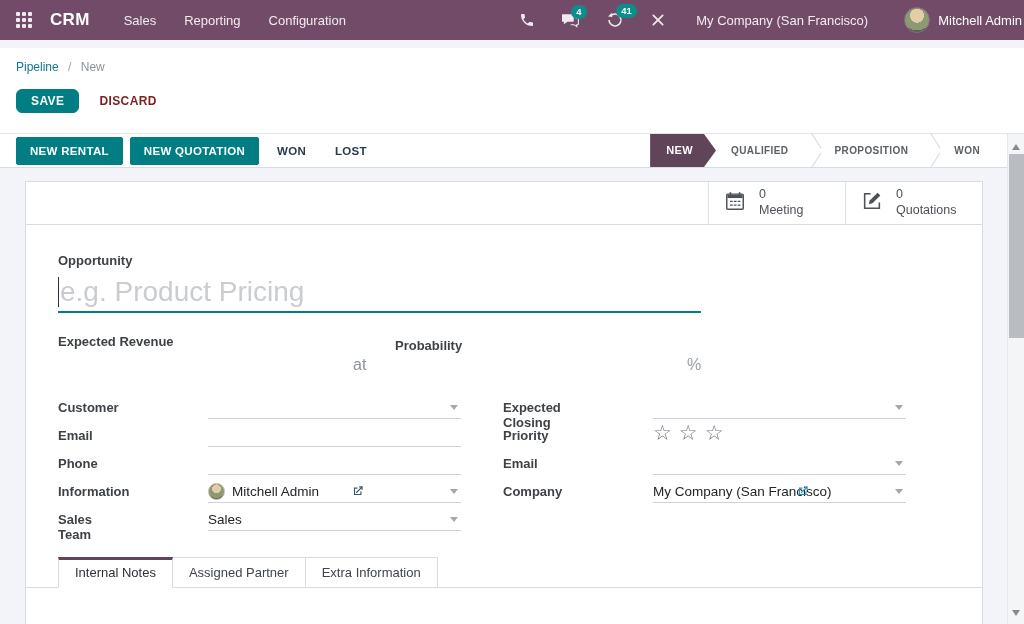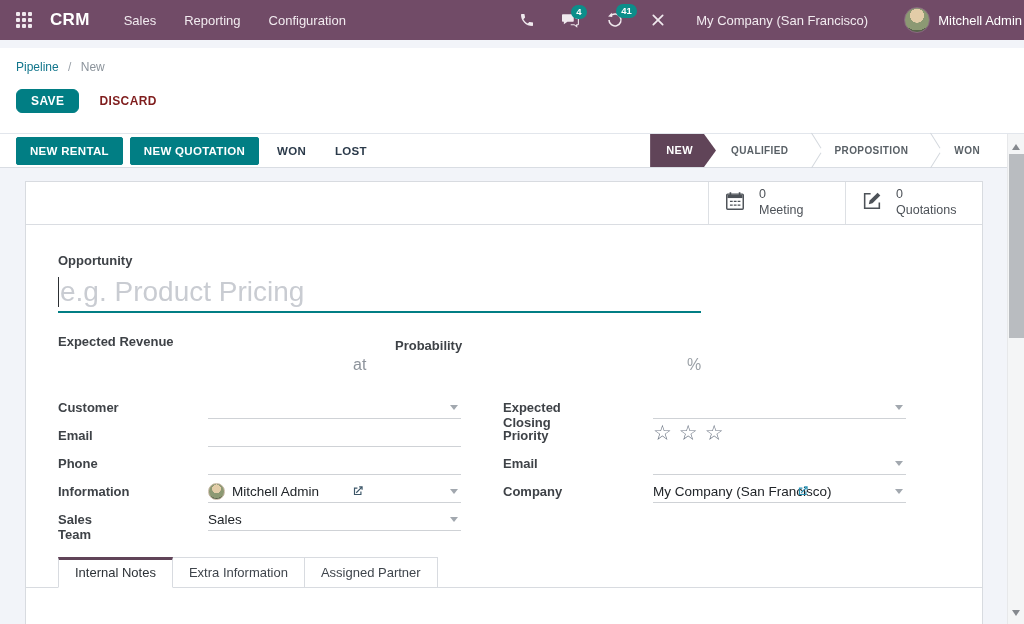--- a/index.html
+++ b/index.html
@@ -334,22 +334,22 @@
           </div>
           <span class="ext-icon ext-company">
             <svg width="14" height="14" viewBox="0 0 24 24" fill="currentColor">
                 <path d="M14 4h6v6h-2V7.4l-8.3 8.3-1.4-1.4L16.6 6H14V4zM5 6h6v2H7v9h9v-4h2v6H5V6z"></path>
               </svg>
           </span>
         </div>
 
         <div class="tabs">
           <span class="tab active">Internal Notes</span>
+          <span class="tab">Assigned Partner</span>
           <span class="tab">Extra Information</span>
-          <span class="tab">Assigned Partner</span>
         </div>
 
       </div>
     </div>
   </div>
 
   <div class="scrollbar">
     <span class="sb-up"></span>
     <span class="sb-thumb"></span>
     <span class="sb-down"></span>

